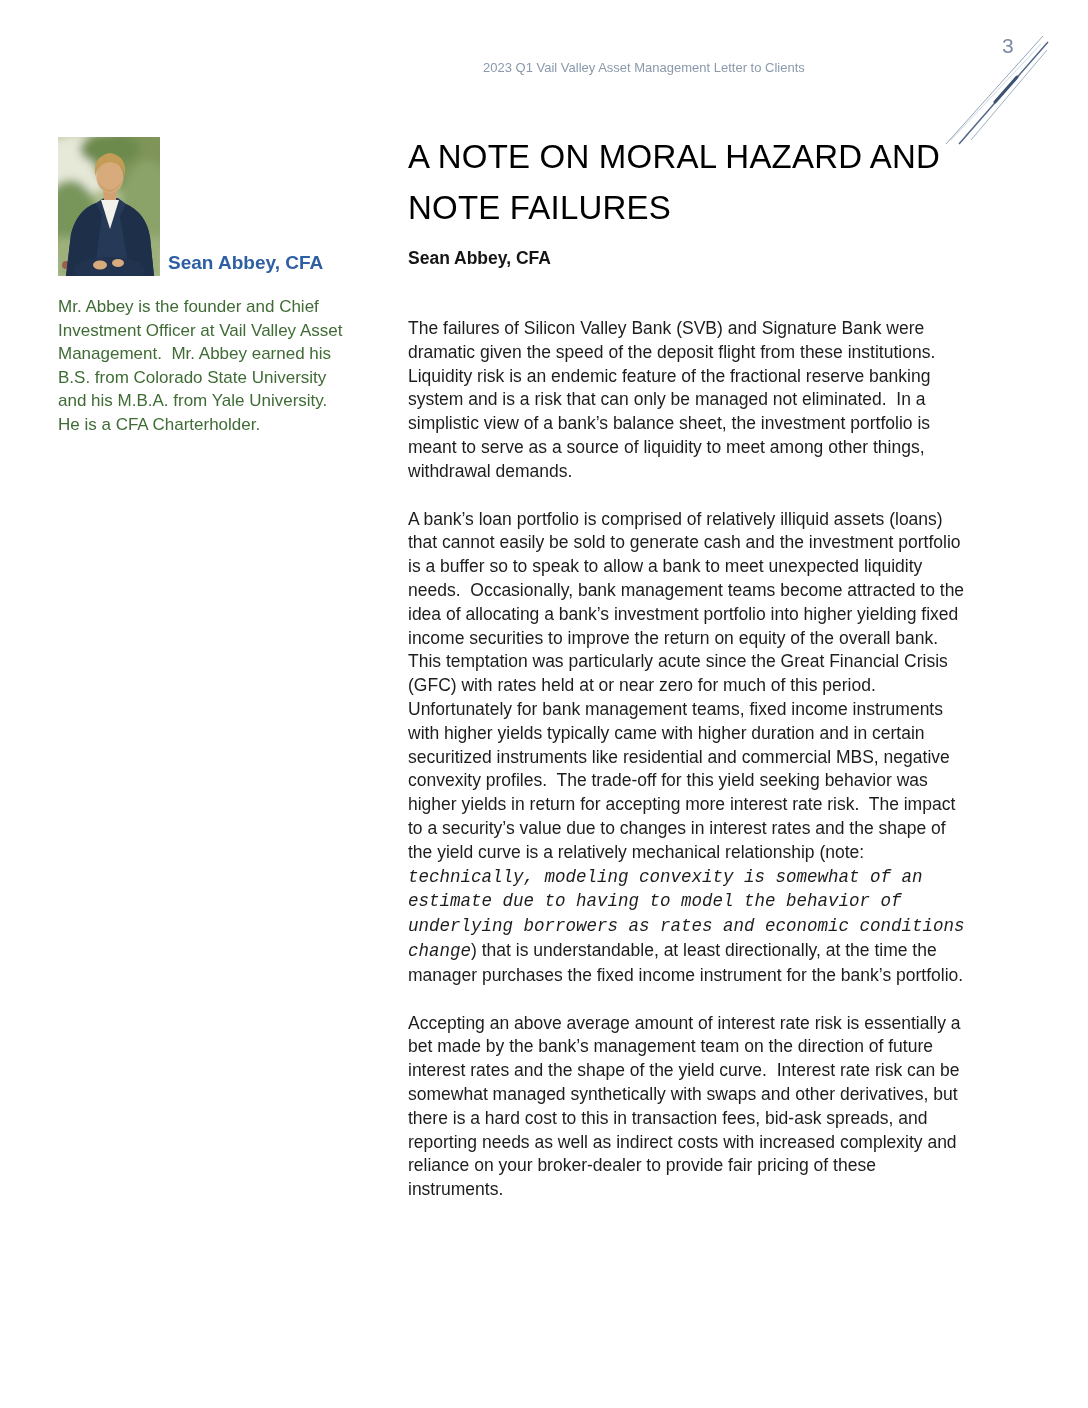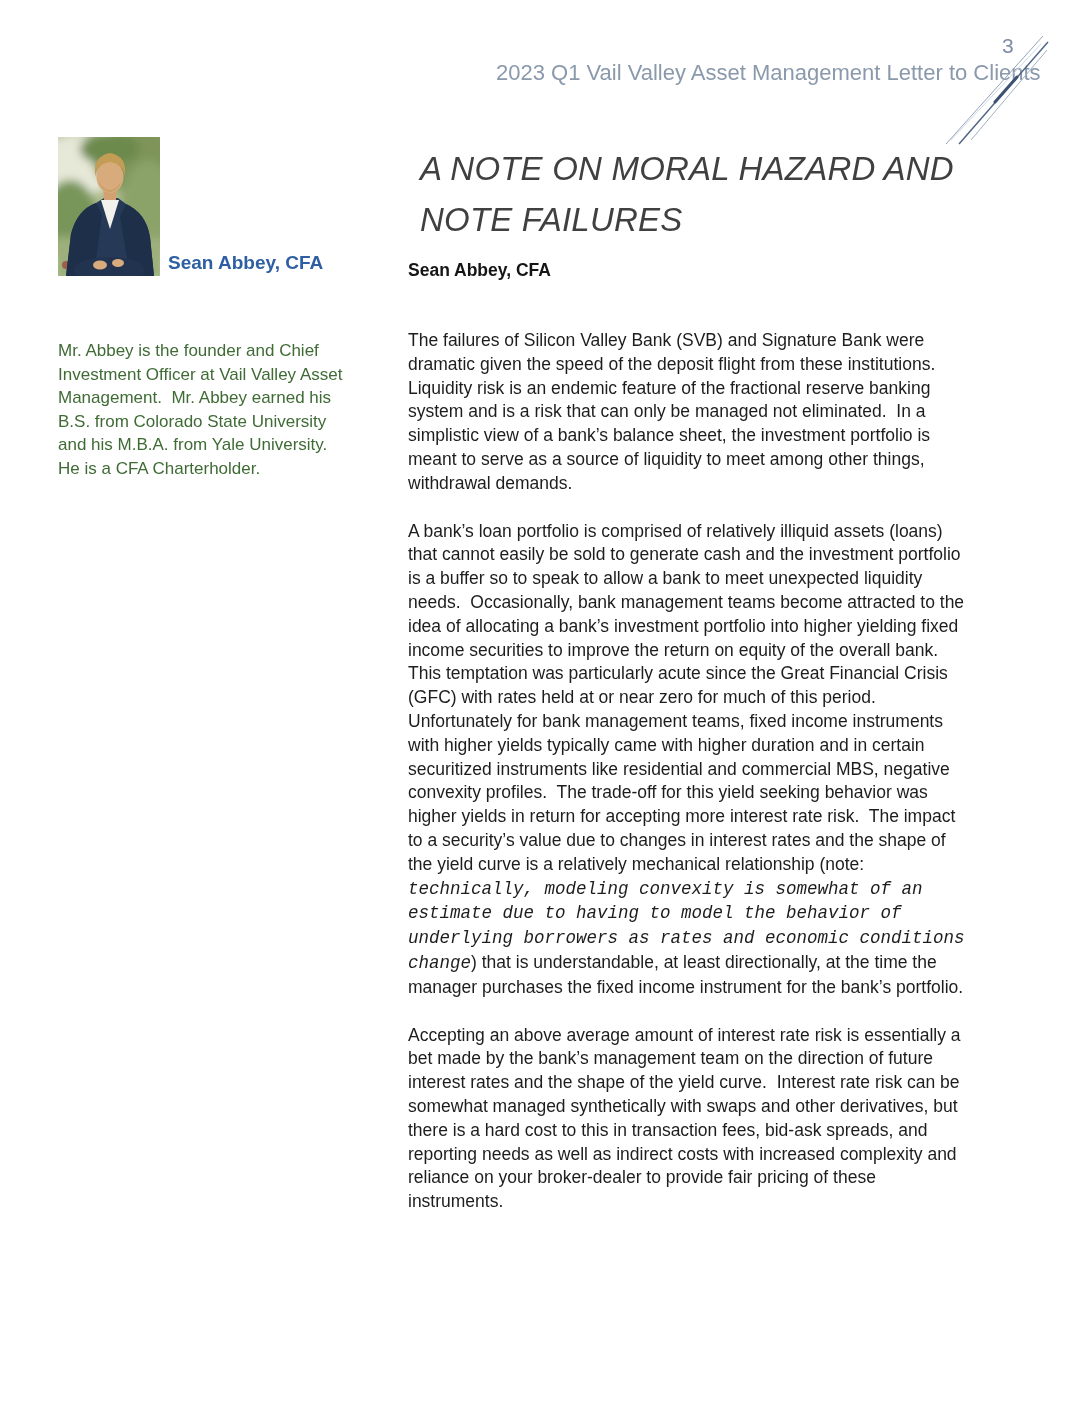--- a/index.html
+++ b/index.html
@@ -8,41 +8,40 @@
     width:1088px;height:1408px;
     background:#ffffff;
     font-family:"Liberation Sans", sans-serif;
     overflow:hidden;
   }
   .page-number{
     position:absolute;left:1002px;top:34px;
     font-size:21px;color:#7d8ca3;
   }
   .header-title{
-    position:absolute;left:496px;top:60px;
-    font-size:22px;color:#8a99ab;
+    position:absolute;left:483px;top:60px;
+    font-size:13px;color:#8a99ab;
     white-space:nowrap;
   }
   .slash-decoration{position:absolute;left:943px;top:28px;}
   .author-photo{position:absolute;left:58px;top:137px;width:102px;height:139px;}
   .author-name-caption{
     position:absolute;left:168px;top:252px;
     font-size:19px;font-weight:bold;color:#2e5fa3;
     white-space:nowrap;
   }
   .author-bio{
     position:absolute;left:58px;top:295px;width:300px;
     font-size:17px;line-height:23.5px;color:#3f6b35;
     white-space:pre-wrap;
-    margin-top:44px;
   }
   .article{position:absolute;left:408px;top:131px;width:566px;}
   .article-title{
-    margin:12px;font-size:33px;line-height:51px;font-weight:400;
-    color:#404040;letter-spacing:0.2px;font-style:italic;
+    margin:0;font-size:33px;line-height:51px;font-weight:400;
+    color:#000000;letter-spacing:0.2px;
   }
   .article-byline{
     margin-top:15px;
     font-size:17.5px;font-weight:bold;color:#151515;
   }
   .article-body{margin-top:48px;}
   .para{
     margin:0 0 24px 0;
     font-size:17.5px;line-height:23.8px;color:#1d1d1d;
     white-space:pre-wrap;

